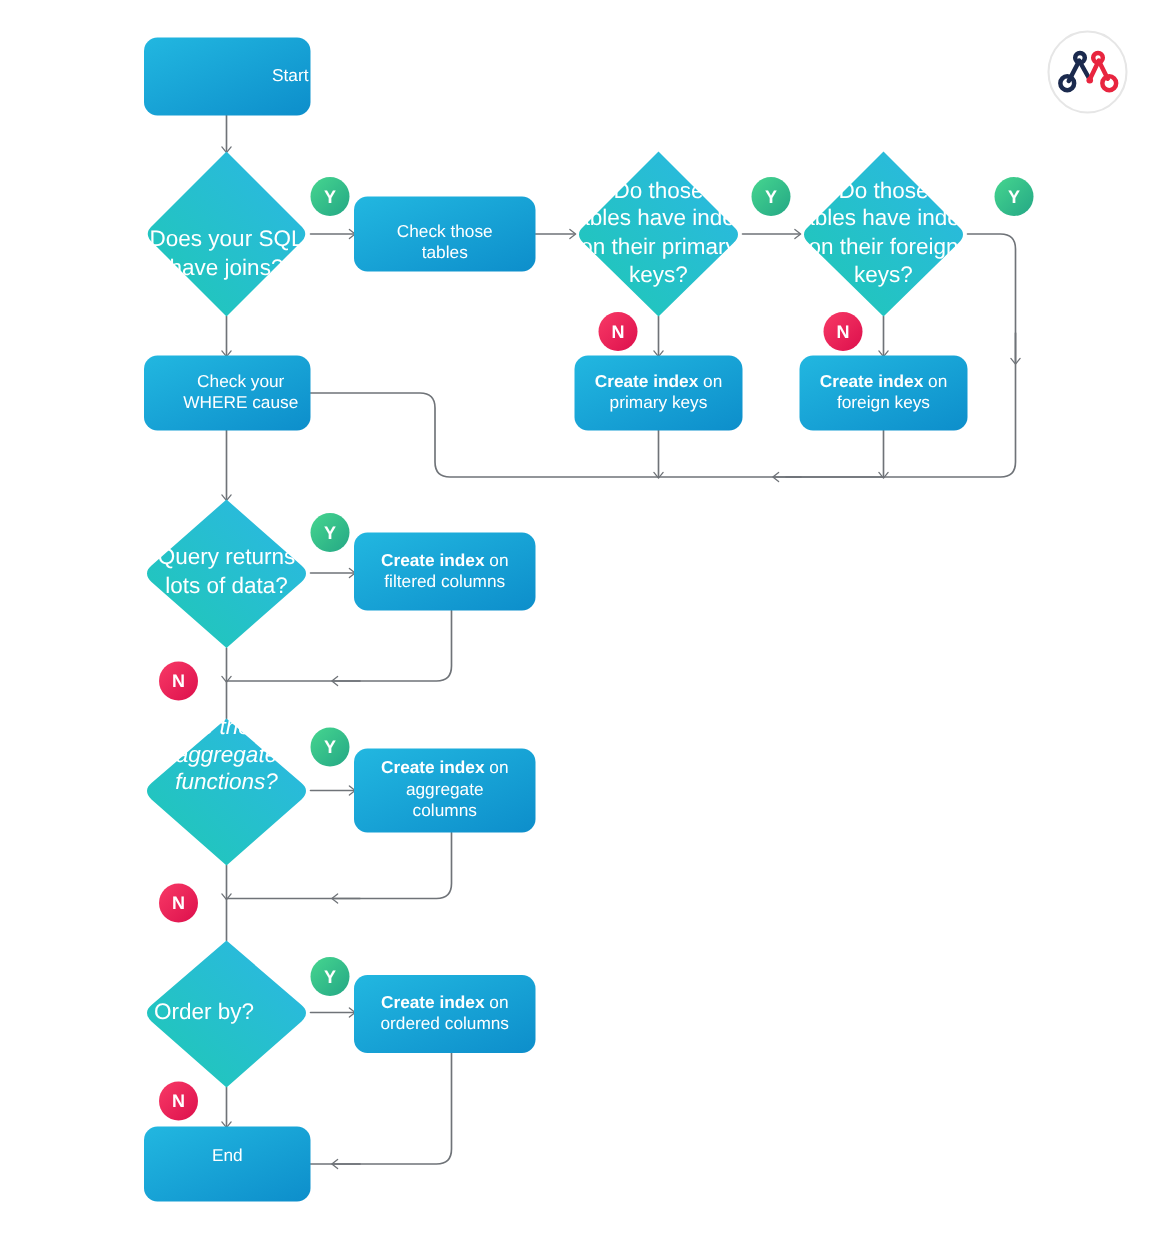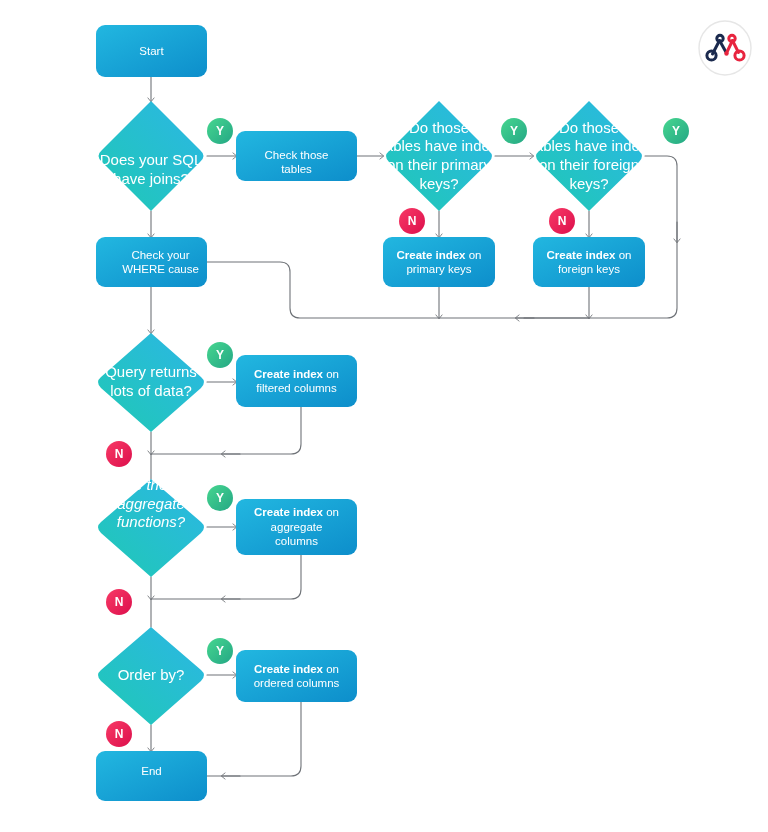--- a/index.html
+++ b/index.html
@@ -178,21 +178,21 @@
   <circle cx="562" cy="221" r="13" fill="url(#gNo)"></circle>
   <circle cx="220" cy="355" r="13" fill="url(#gYes)"></circle>
   <circle cx="119" cy="454" r="13" fill="url(#gNo)"></circle>
   <circle cx="220" cy="498" r="13" fill="url(#gYes)"></circle>
   <circle cx="119" cy="602" r="13" fill="url(#gNo)"></circle>
   <circle cx="220" cy="651" r="13" fill="url(#gYes)"></circle>
   <circle cx="119" cy="734" r="13" fill="url(#gNo)"></circle>
 </svg>
 
 <div>
-  <div class="node-text rect-text" style="left:96px;top:25px;width:111px;height:52px;">Start</div>
+  <div class="node-text rect-text" style="left:96px;top:25px;width:111px;height:52px;padding-left:42px;">Start</div>
 
   <div class="node-text dia-text" style="left:91px;top:140px;width:120px;height:60px;">Does your SQL
 have joins?</div>
 
   <div class="node-text rect-text" style="left:236px;top:131px;width:121px;height:62px;">Check those
 tables</div>
 
   <div class="node-text dia-text" style="left:373px;top:112px;width:132px;height:88px;">Do those
 tables have index
 on their primary
@@ -227,21 +227,21 @@
   <div class="node-text dia-text" style="left:91px;top:467px;width:120px;height:74px;font-style:italic;">Are those
 aggregate
 functions?</div>
 
   <div class="node-text rect-text" style="left:236px;top:499px;width:121px;height:56px;">
     <span><b>Create index</b><span> on
 aggregate
 columns</span></span>
   </div>
 
-  <div class="node-text dia-text" style="left:91px;top:655px;width:120px;height:40px;">Order by?</div>
+  <div class="node-text dia-text" style="left:76px;top:655px;width:120px;height:40px;">Order by?</div>
 
   <div class="node-text rect-text" style="left:236px;top:650px;width:121px;height:52px;">
     <span><b>Create index</b><span> on
 ordered columns</span></span>
   </div>
 
   <div class="node-text rect-text" style="left:96px;top:751px;width:111px;height:40px;">End</div>
 
   <div class="badge-text" style="left:207px;top:118px;width:26px;height:26px;">Y</div>
   <div class="badge-text" style="left:501px;top:118px;width:26px;height:26px;">Y</div>

